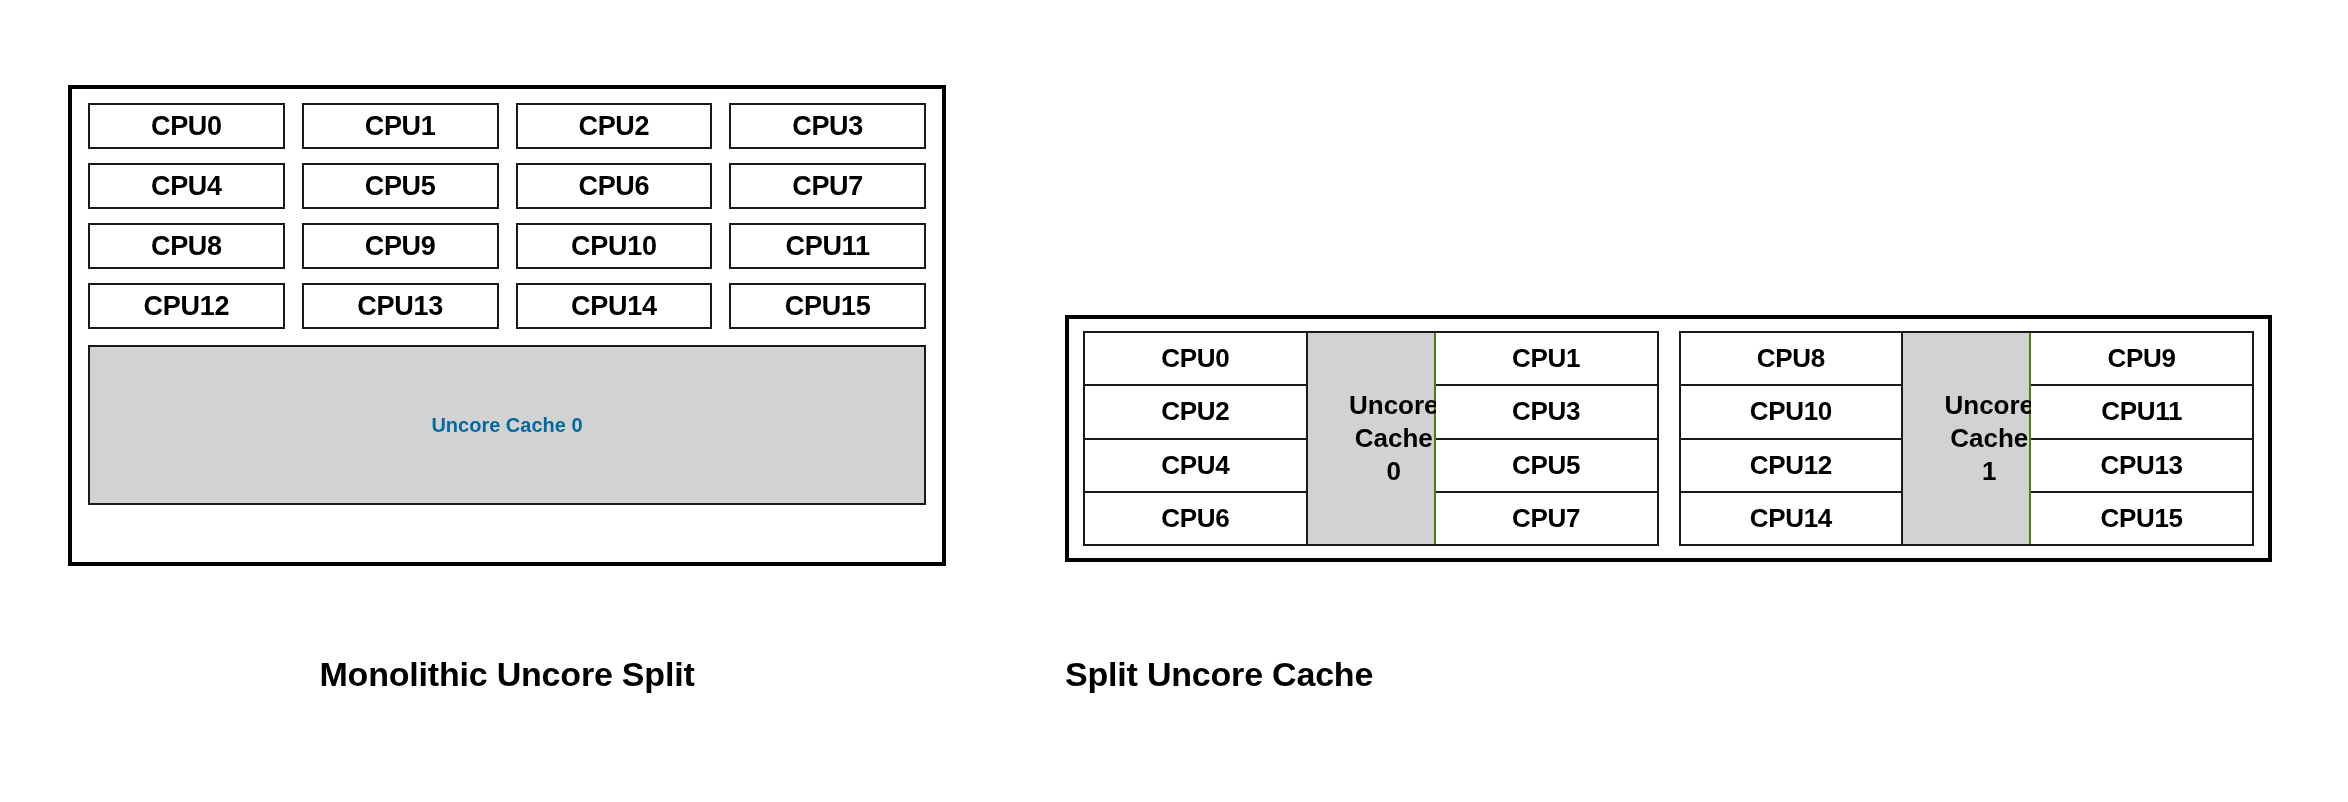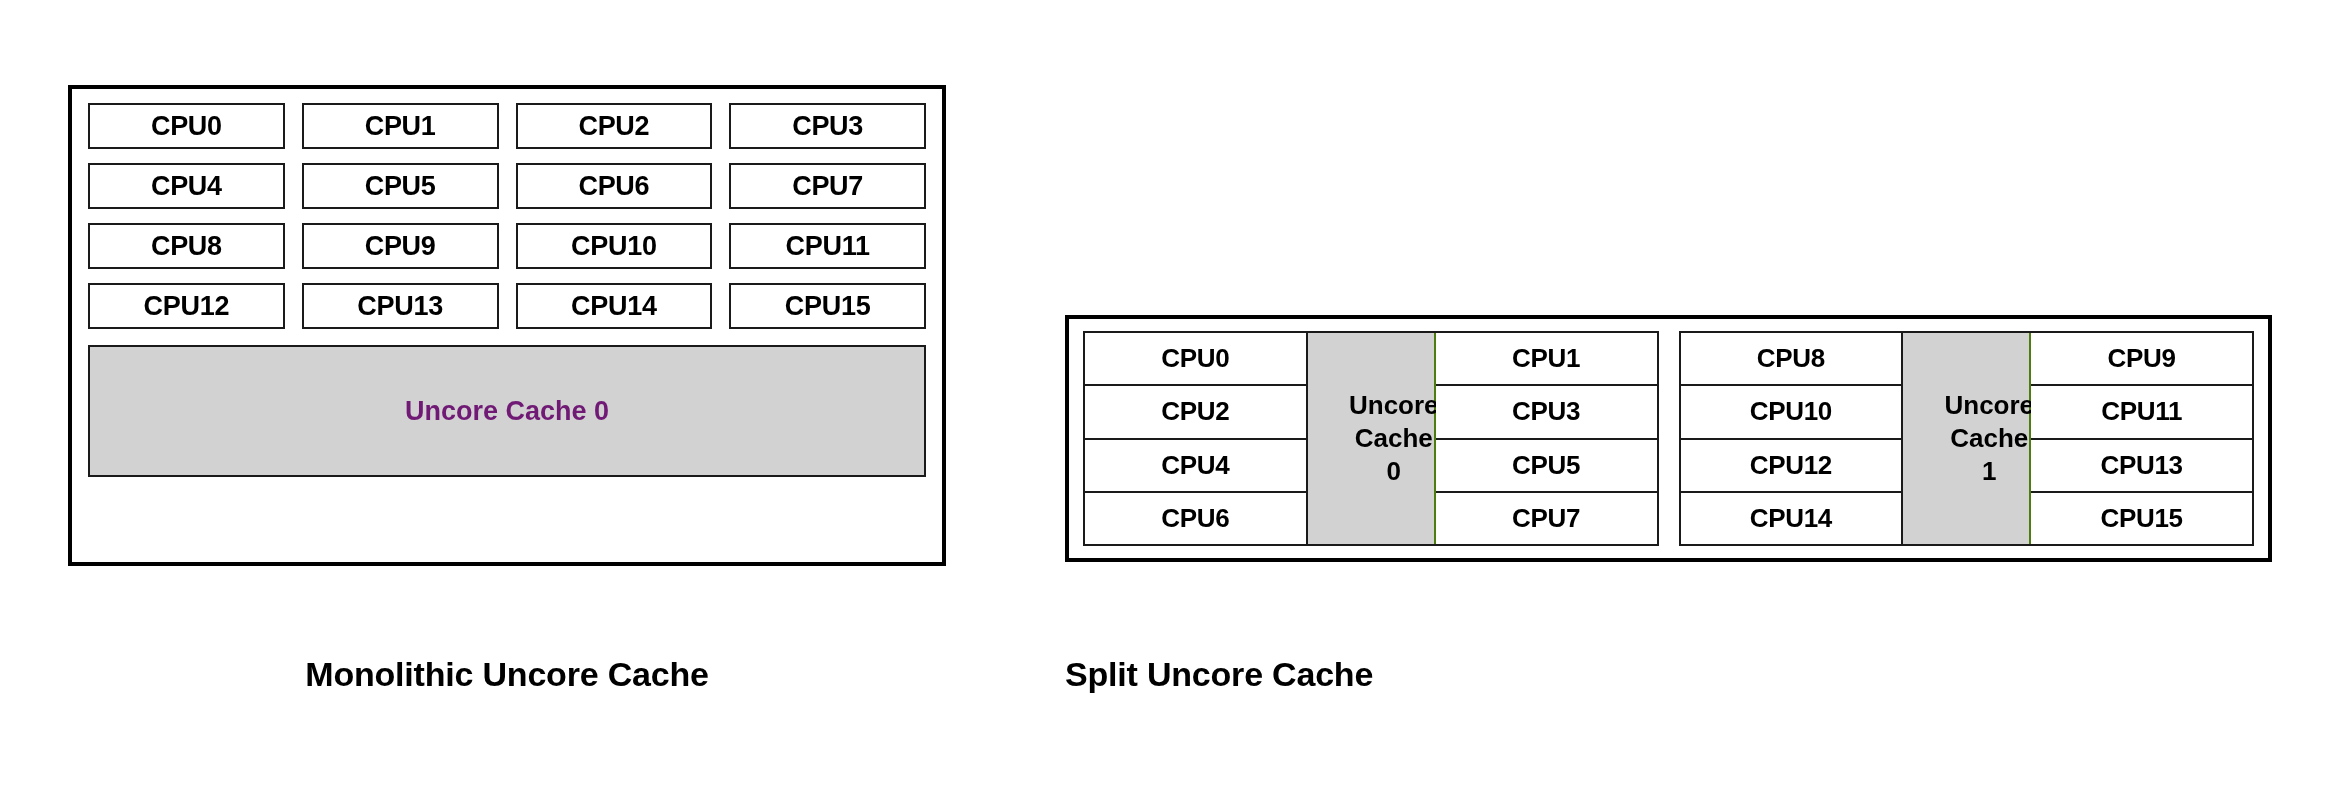--- a/index.html
+++ b/index.html
@@ -47,29 +47,29 @@
     align-items: center;
     justify-content: center;
     font-size: 27px;
     font-weight: 700;
     color: #000000;
     letter-spacing: -0.3px;
   }
   #mono-uncore {
     box-sizing: border-box;
     margin-top: 16px;
-    height: 132px;
+    height: 160px;
     border: 2px solid #1a1a1a;
     background: #d2d2d2;
     display: flex;
     align-items: center;
     justify-content: center;
-    font-size: 27px;
-    font-weight: 700;
-    color: #701a75;
+    font-size: 20px;
+    font-weight: 700;
+    color: #0369a1;
   }
 
   
   #split-panel {
     left: 1065px;
     top: 315px;
     width: 1207px;
     height: 247px;
     padding: 12px 14px;
     display: flex;
@@ -209,14 +209,14 @@
     <div class="cpu-column">
       <div class="cpu-cell-s">CPU9</div>
       <div class="cpu-cell-s">CPU11</div>
       <div class="cpu-cell-s">CPU13</div>
       <div class="cpu-cell-s">CPU15</div>
     </div>
   </div>
 
 </div>
 
-<div class="caption" id="caption-monolithic">Monolithic Uncore Cache</div>
+<div class="caption" id="caption-monolithic">Monolithic Uncore Split</div>
 <div class="caption" id="caption-split">Split Uncore Cache</div>
 
 </body></html>

